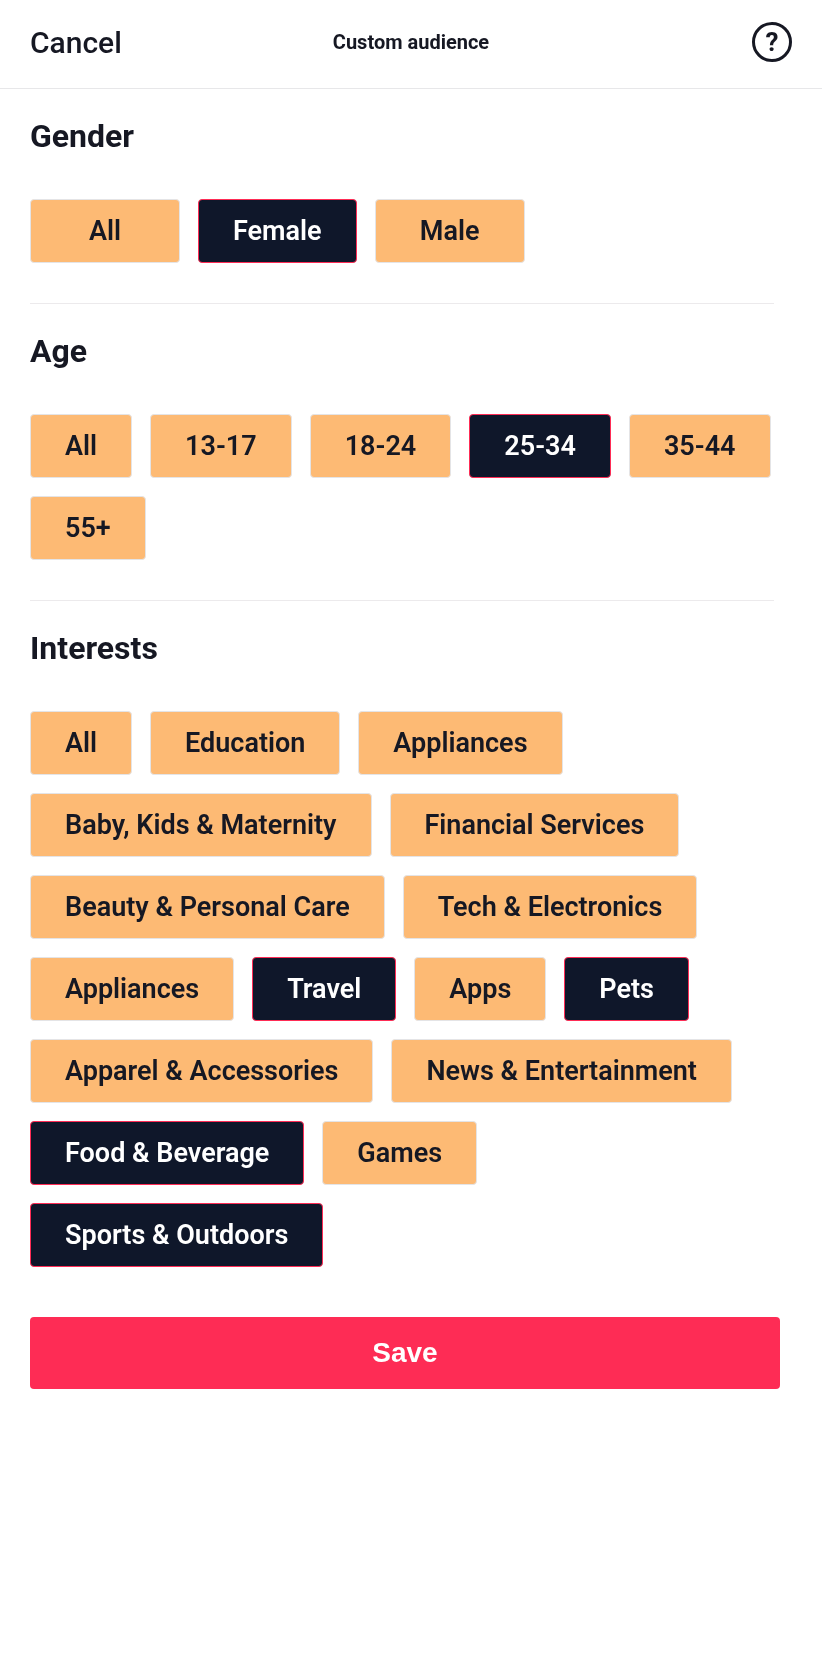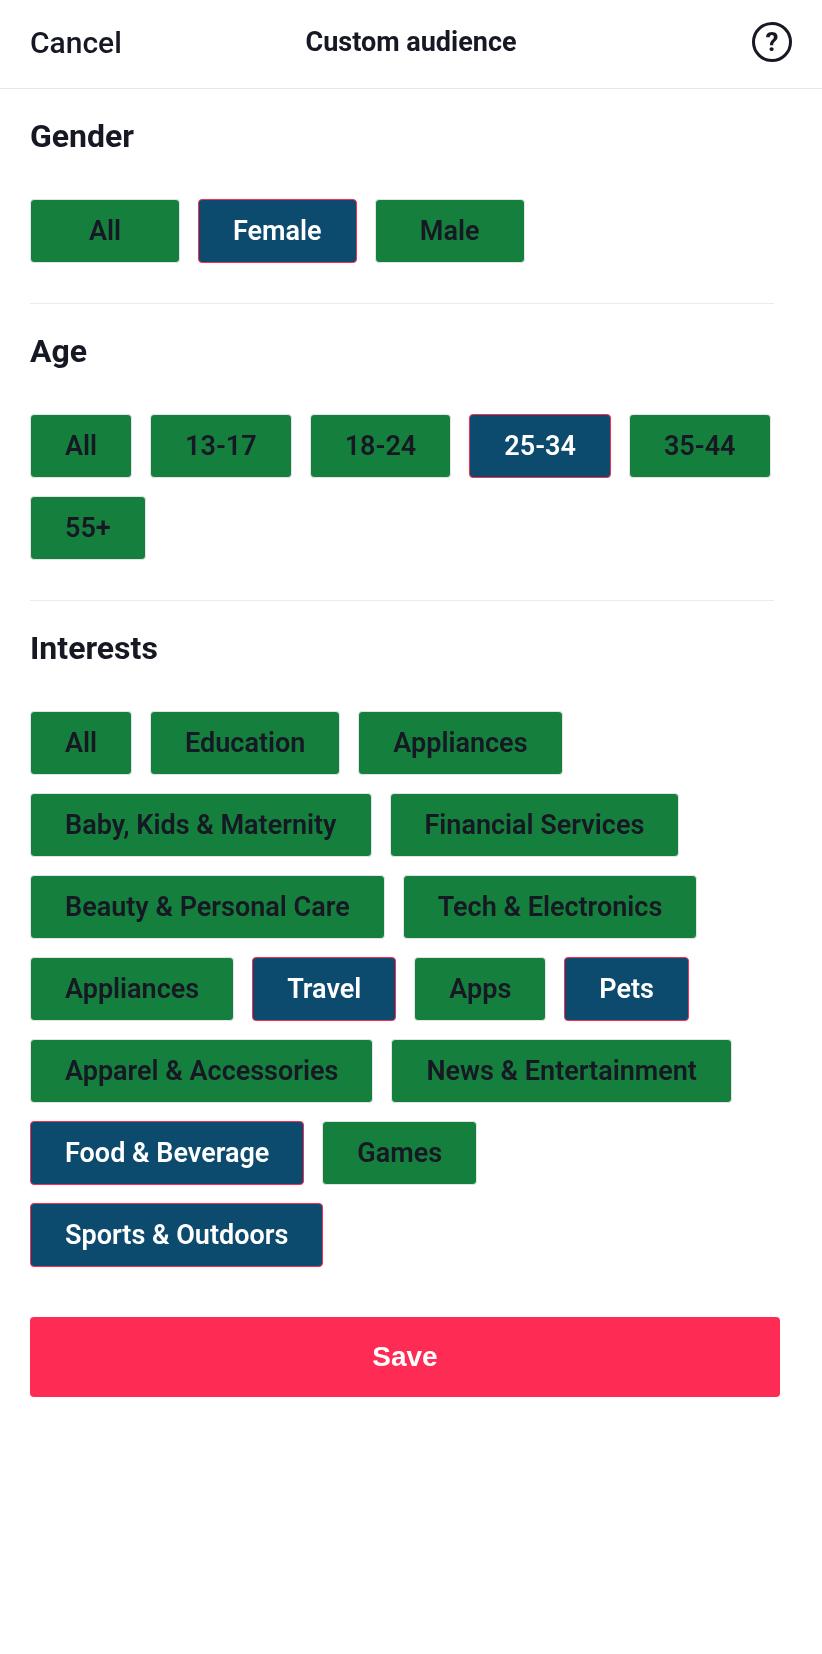--- a/index.html
+++ b/index.html
@@ -18,21 +18,21 @@
     border-bottom: 1px solid #e7e7e9;
   }
   .header-cancel {
     font-size: 30px;
     font-weight: 500;
     color: #161823;
     cursor: pointer;
     min-width: 120px;
   }
   .header-title {
-    font-size: 27px;
+    font-size: 20px;
     font-weight: 700;
     color: #161823;
     text-align: center;
     flex: 1;
   }
   .header-help {
     min-width: 120px;
     display: flex;
     justify-content: flex-end;
   }
@@ -69,34 +69,34 @@
     display: inline-flex;
     align-items: center;
     justify-content: center;
     height: 64px;
     padding: 0 34px;
     border: 1.5px solid #e4e4e6;
     border-radius: 4px;
     font-size: 27px;
     font-weight: 600;
     color: #161823;
-    background: #15803d;
+    background: #fdba74;
     cursor: pointer;
     white-space: nowrap;
   }
   .chip.selected {
-    background: #0c4a6e;
+    background: #0f172a;
     border-color: #fe2c55;
     color: #fff;
   }
   .chip.wide { min-width: 150px; }
   .save-btn {
     margin-top: 10px;
     width: 750px;
-    height: 80px;
+    height: 72px;
     background: #fe2c55;
     color: #fff;
     border: none;
     border-radius: 4px;
     font-size: 28px;
     font-weight: 600;
     cursor: pointer;
     display: flex;
     align-items: center;
     justify-content: center;

